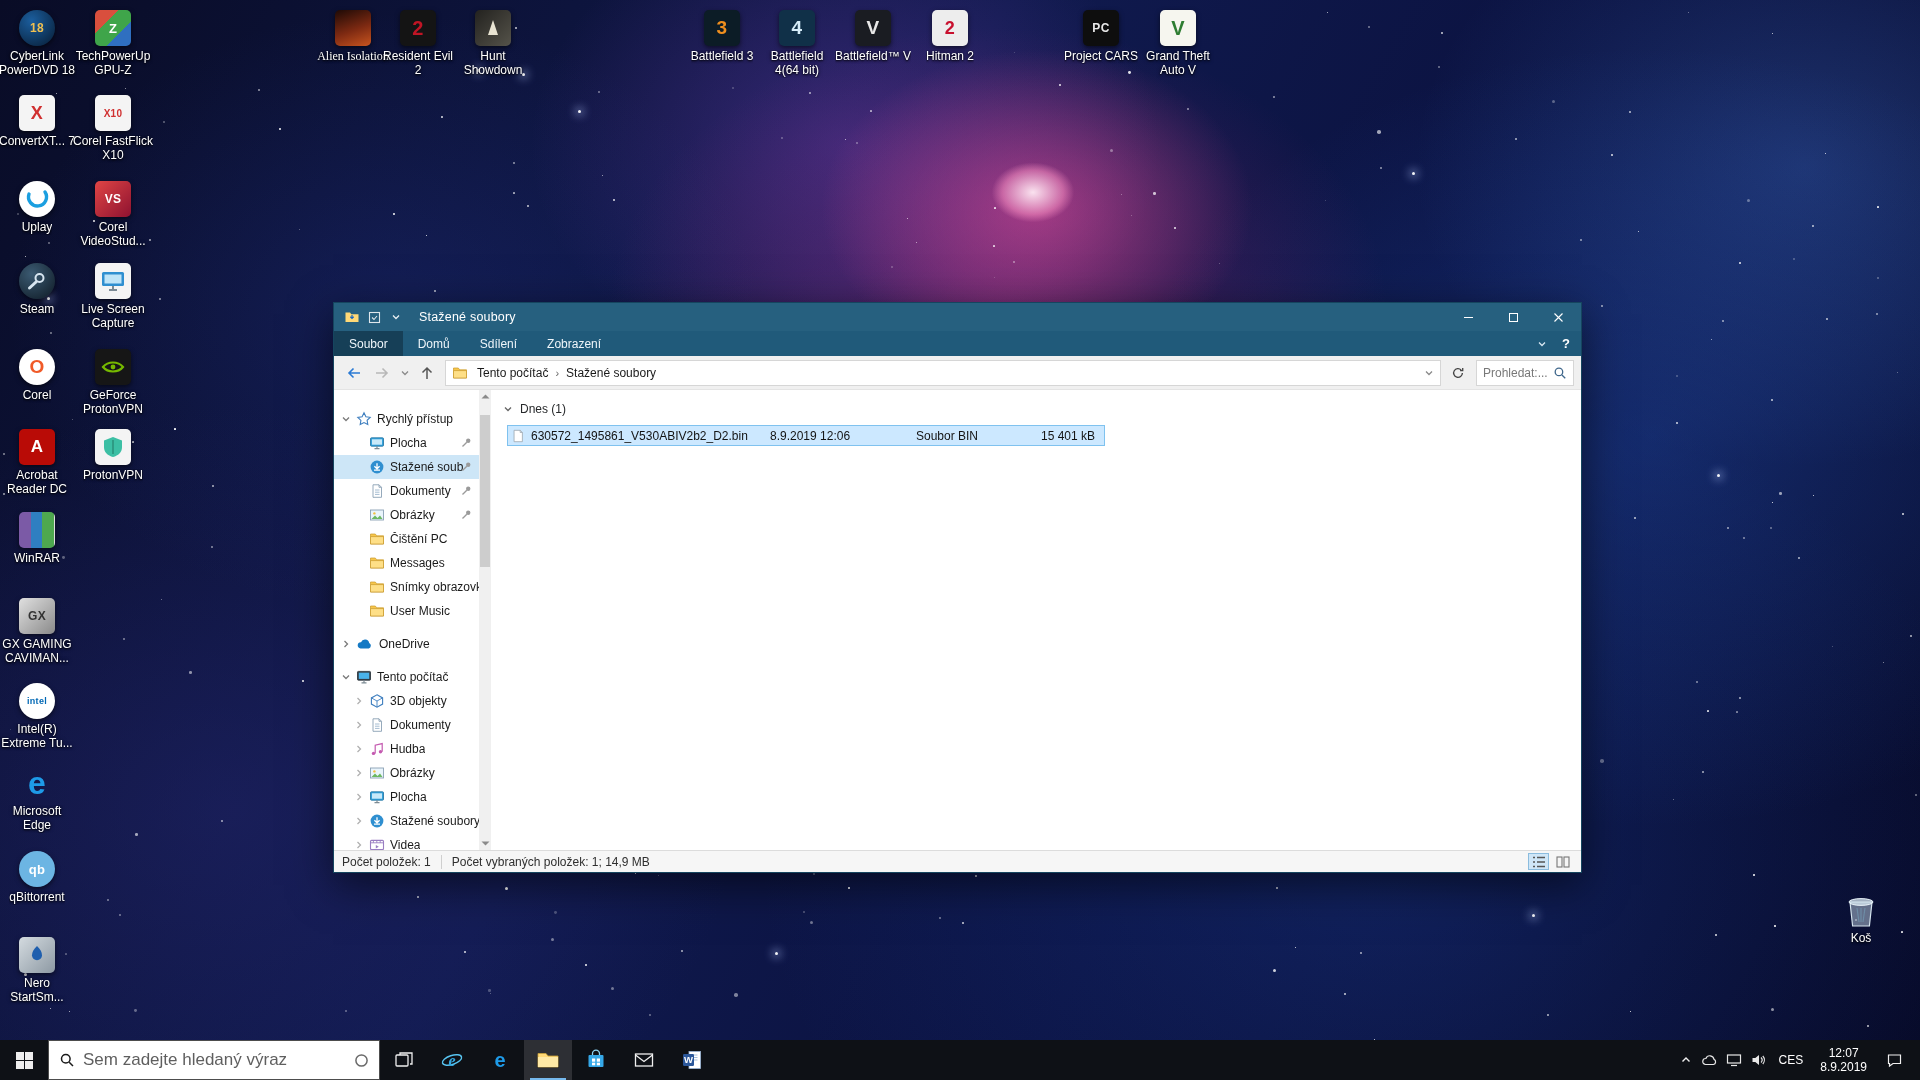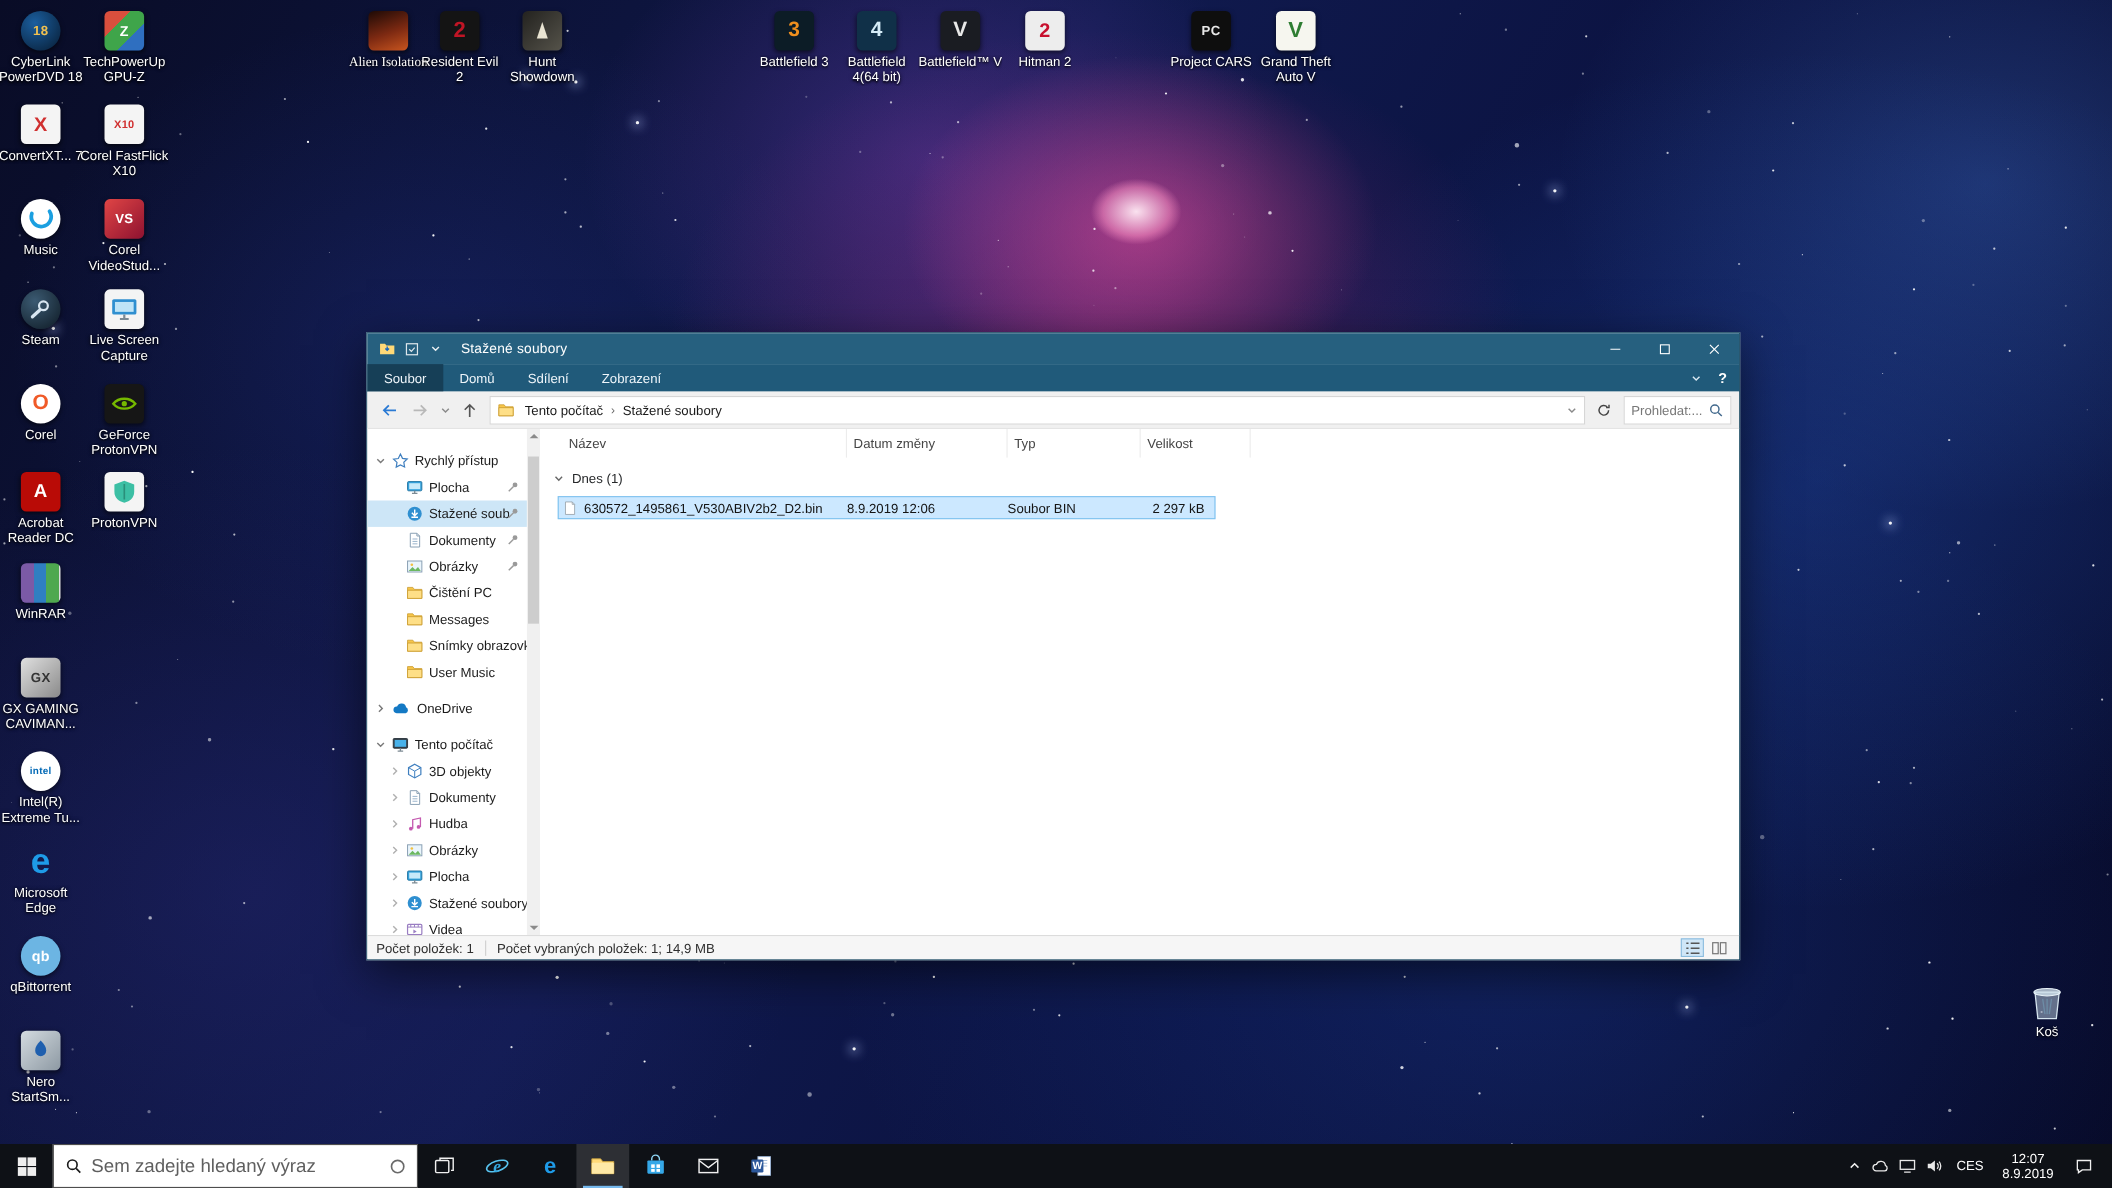--- a/index.html
+++ b/index.html
@@ -407,21 +407,21 @@
           <span style="color: rgb(208, 48, 48); font-size: 10px;">X10</span>
         </div>
         <div class="dlabel">Corel FastFlick X10</div>
       </div>
       <div class="desk-icon" style="left: -3px; top: 181px;">
         <div class="tile round" style="background: rgb(255, 255, 255);">
           <svg width="26" height="26" viewBox="0 0 26 26">
             <path d="M5 8a9 9 0 1016-2" fill="none" stroke="#1b9fe0" stroke-width="3.4" stroke-linecap="round"></path>
           </svg>
         </div>
-        <div class="dlabel">Music</div>
+        <div class="dlabel">Uplay</div>
       </div>
       <div class="desk-icon" style="left: 73px; top: 181px;">
         <div class="tile" style="background: linear-gradient(135deg, rgb(224, 69, 69), rgb(142, 18, 48));">
           <span style="color: rgb(255, 255, 255); font-size: 12px;">VS</span>
         </div>
         <div class="dlabel">Corel VideoStud...</div>
       </div>
       <div class="desk-icon" style="left: -3px; top: 263px;">
         <div class="tile round" style="background: radial-gradient(circle at 35% 30%, rgb(59, 90, 114), rgb(14, 26, 36));">
           <svg width="24" height="24" viewBox="0 0 24 24">
@@ -948,34 +948,20 @@
               <div class="sthumb"></div>
             </div>
           <div class="sarrow">
               <svg width="9" height="5" viewBox="0 0 9 5">
                 <path d="M.5.5h8l-4 4z" fill="#8a8a8a"></path>
               </svg>
             </div>
         </div>
       </div>
       <div class="filearea">
-        <div class="colheaders" id="colheaders">
-            <div class="colh" style="width: 253px;">
-              <span>Název</span>
-            </div>
-            <div class="colh" style="width: 146px;">
-              <span>Datum změny</span>
-            </div>
-            <div class="colh" style="width: 121px;">
-              <span>Typ</span>
-            </div>
-            <div class="colh" style="width: 100px;">
-              <span>Velikost</span>
-            </div>
-          </div>
         <div class="grouprow">
           <span class="chevg">
               <svg width="10" height="10" viewBox="0 0 10 10">
                 <path d="M2 3.5l3 3 3-3" fill="none" stroke="currentColor" stroke-width="1.3"></path>
               </svg>
             </span>
           <span class="gname">Dnes (1)</span>
         </div>
         <div id="filerows">
             <div class="file-row sel">
@@ -983,21 +969,21 @@
                 <span class="icon">
                   <svg width="14" height="14" viewBox="0 0 16 16">
                     <path d="M3.5 1.5h7l2.5 2.5v10.5h-9.5z" fill="#fff" stroke="#9aa5ad" stroke-width=".9"></path>
                     <path d="M10.5 1.5V4H13" fill="none" stroke="#9aa5ad" stroke-width=".9"></path>
                   </svg>
                 </span>
                 <span>630572_1495861_V530ABIV2b2_D2.bin</span>
               </div>
               <div class="fc date">8.9.2019 12:06</div>
               <div class="fc type">Soubor BIN</div>
-              <div class="fc size">2 297 kB</div>
+              <div class="fc size">15 401 kB</div>
             </div>
           </div>
       </div>
     </div>
 
     <div class="statusbar">
       <span>Počet položek: 1</span>
       <span class="sdiv"></span>
       <span>Počet vybraných položek: 1; 14,9 MB</span>
       <div class="viewbtns">

